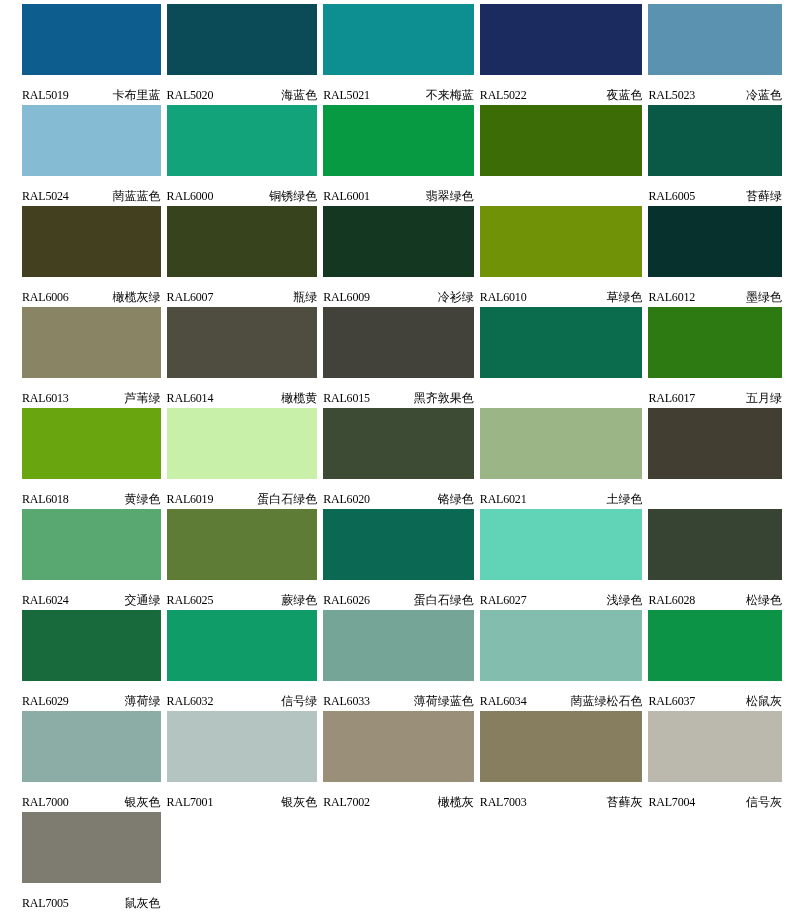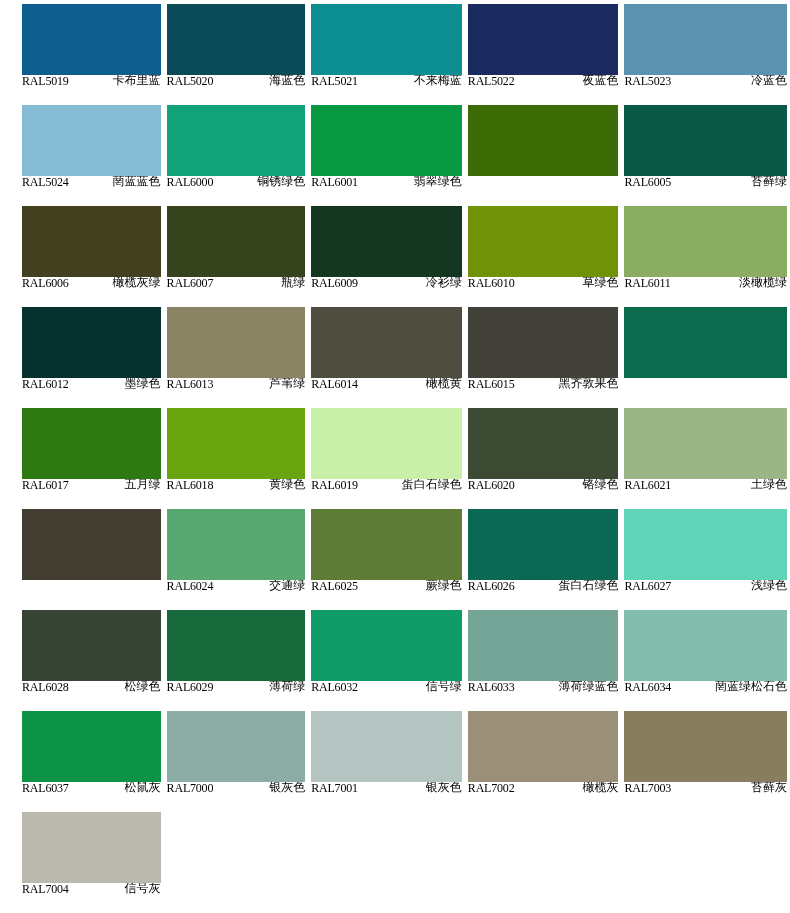--- a/index.html
+++ b/index.html
@@ -31,38 +31,38 @@
   }
   .ral-swatch {
     height: 71px;
     width: 100%;
     margin-top: 4px;
     box-sizing: border-box;
   }
   .ral-label {
     height: 26px;
     display: flex;
-    align-items: flex-start;
+    align-items: flex-end;
     justify-content: space-between;
     font-size: 11.5px;
     line-height: 1;
     color: #000000;
     white-space: nowrap;
     overflow: hidden;
     gap: 40px;
   }
   .ral-code {
     font-family: "Liberation Serif", "DejaVu Serif", serif;
     font-size: 12px;
     letter-spacing: -0.2px;
     color: #000000;
     flex: 0 0 auto;
   }
   .ral-name {
-    font-family: Liberation Mono, monospace;
+    font-family: Liberation Sans, sans-serif;
     font-size: 12px;
     color: #000000;
     flex: 0 0 auto;
     padding-left: 4px;
   }
   
   .ral-cell.col-0 .ral-swatch { margin-left: 0; }
 </style>
 </head>
 <body>
@@ -155,27 +155,20 @@
         <span class="ral-name">冷衫绿</span>
       </div>
     </div>
     <div class="ral-cell col-1">
       <div class="ral-swatch" style="background-color: rgb(111, 146, 6);"></div>
       <div class="ral-label">
         <span class="ral-code">RAL6010</span>
         <span class="ral-name">草绿色</span>
       </div>
     </div>
-    <div class="ral-cell col-2">
-      <div class="ral-swatch" style="background-color: rgb(139, 173, 98);"></div>
-      <div class="ral-label">
-        <span class="ral-code">RAL6011</span>
-        <span class="ral-name">淡橄榄绿</span>
-      </div>
-    </div>
     <div class="ral-cell col-3">
       <div class="ral-swatch" style="background-color: rgb(7, 49, 45);"></div>
       <div class="ral-label">
         <span class="ral-code">RAL6012</span>
         <span class="ral-name">墨绿色</span>
       </div>
     </div>
     <div class="ral-cell col-4">
       <div class="ral-swatch" style="background-color: rgb(136, 132, 100);"></div>
       <div class="ral-label">
@@ -334,15 +327,22 @@
       <div class="ral-label">
         <span class="ral-code">RAL7003</span>
         <span class="ral-name">苔藓灰</span>
       </div>
     </div>
     <div class="ral-cell col-3">
       <div class="ral-swatch" style="background-color: rgb(187, 185, 174);"></div>
       <div class="ral-label">
         <span class="ral-code">RAL7004</span>
         <span class="ral-name">信号灰</span>
+      </div>
+    </div>
+    <div class="ral-cell col-4">
+      <div class="ral-swatch" style="background-color: rgb(126, 123, 113);"></div>
+      <div class="ral-label">
+        <span class="ral-code">RAL7005</span>
+        <span class="ral-name">鼠灰色</span>
       </div>
     </div>
   </div>
 
 </body></html>

